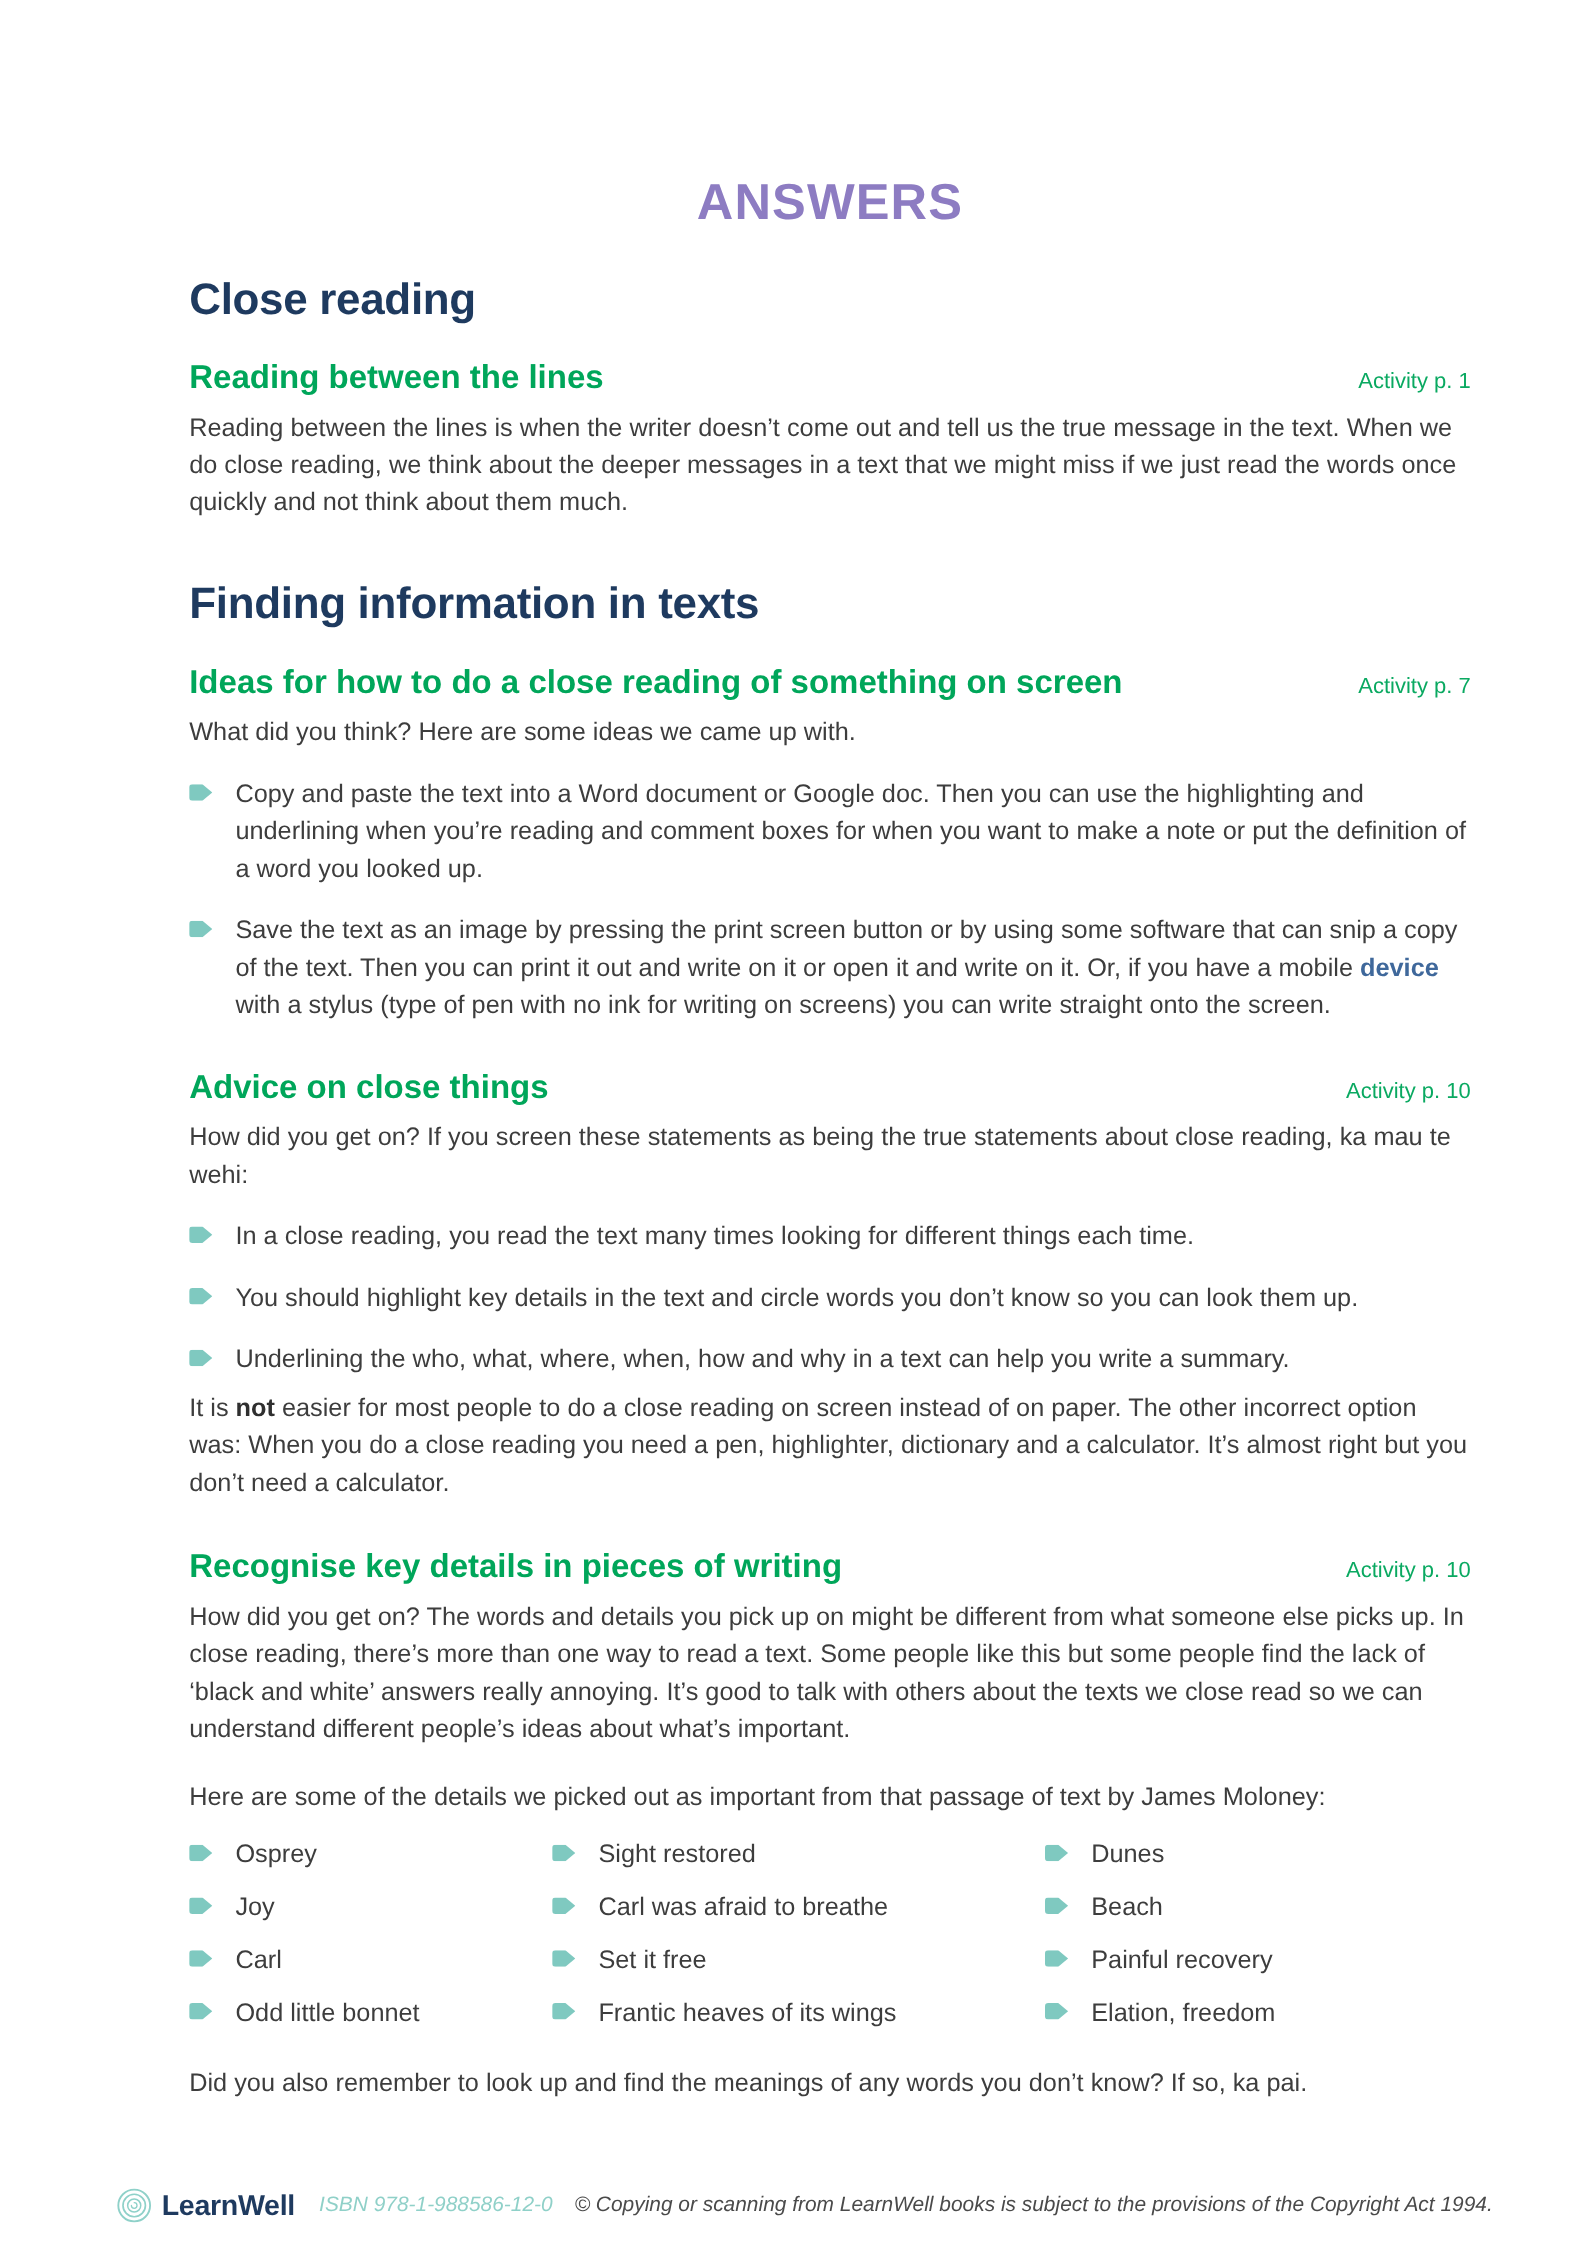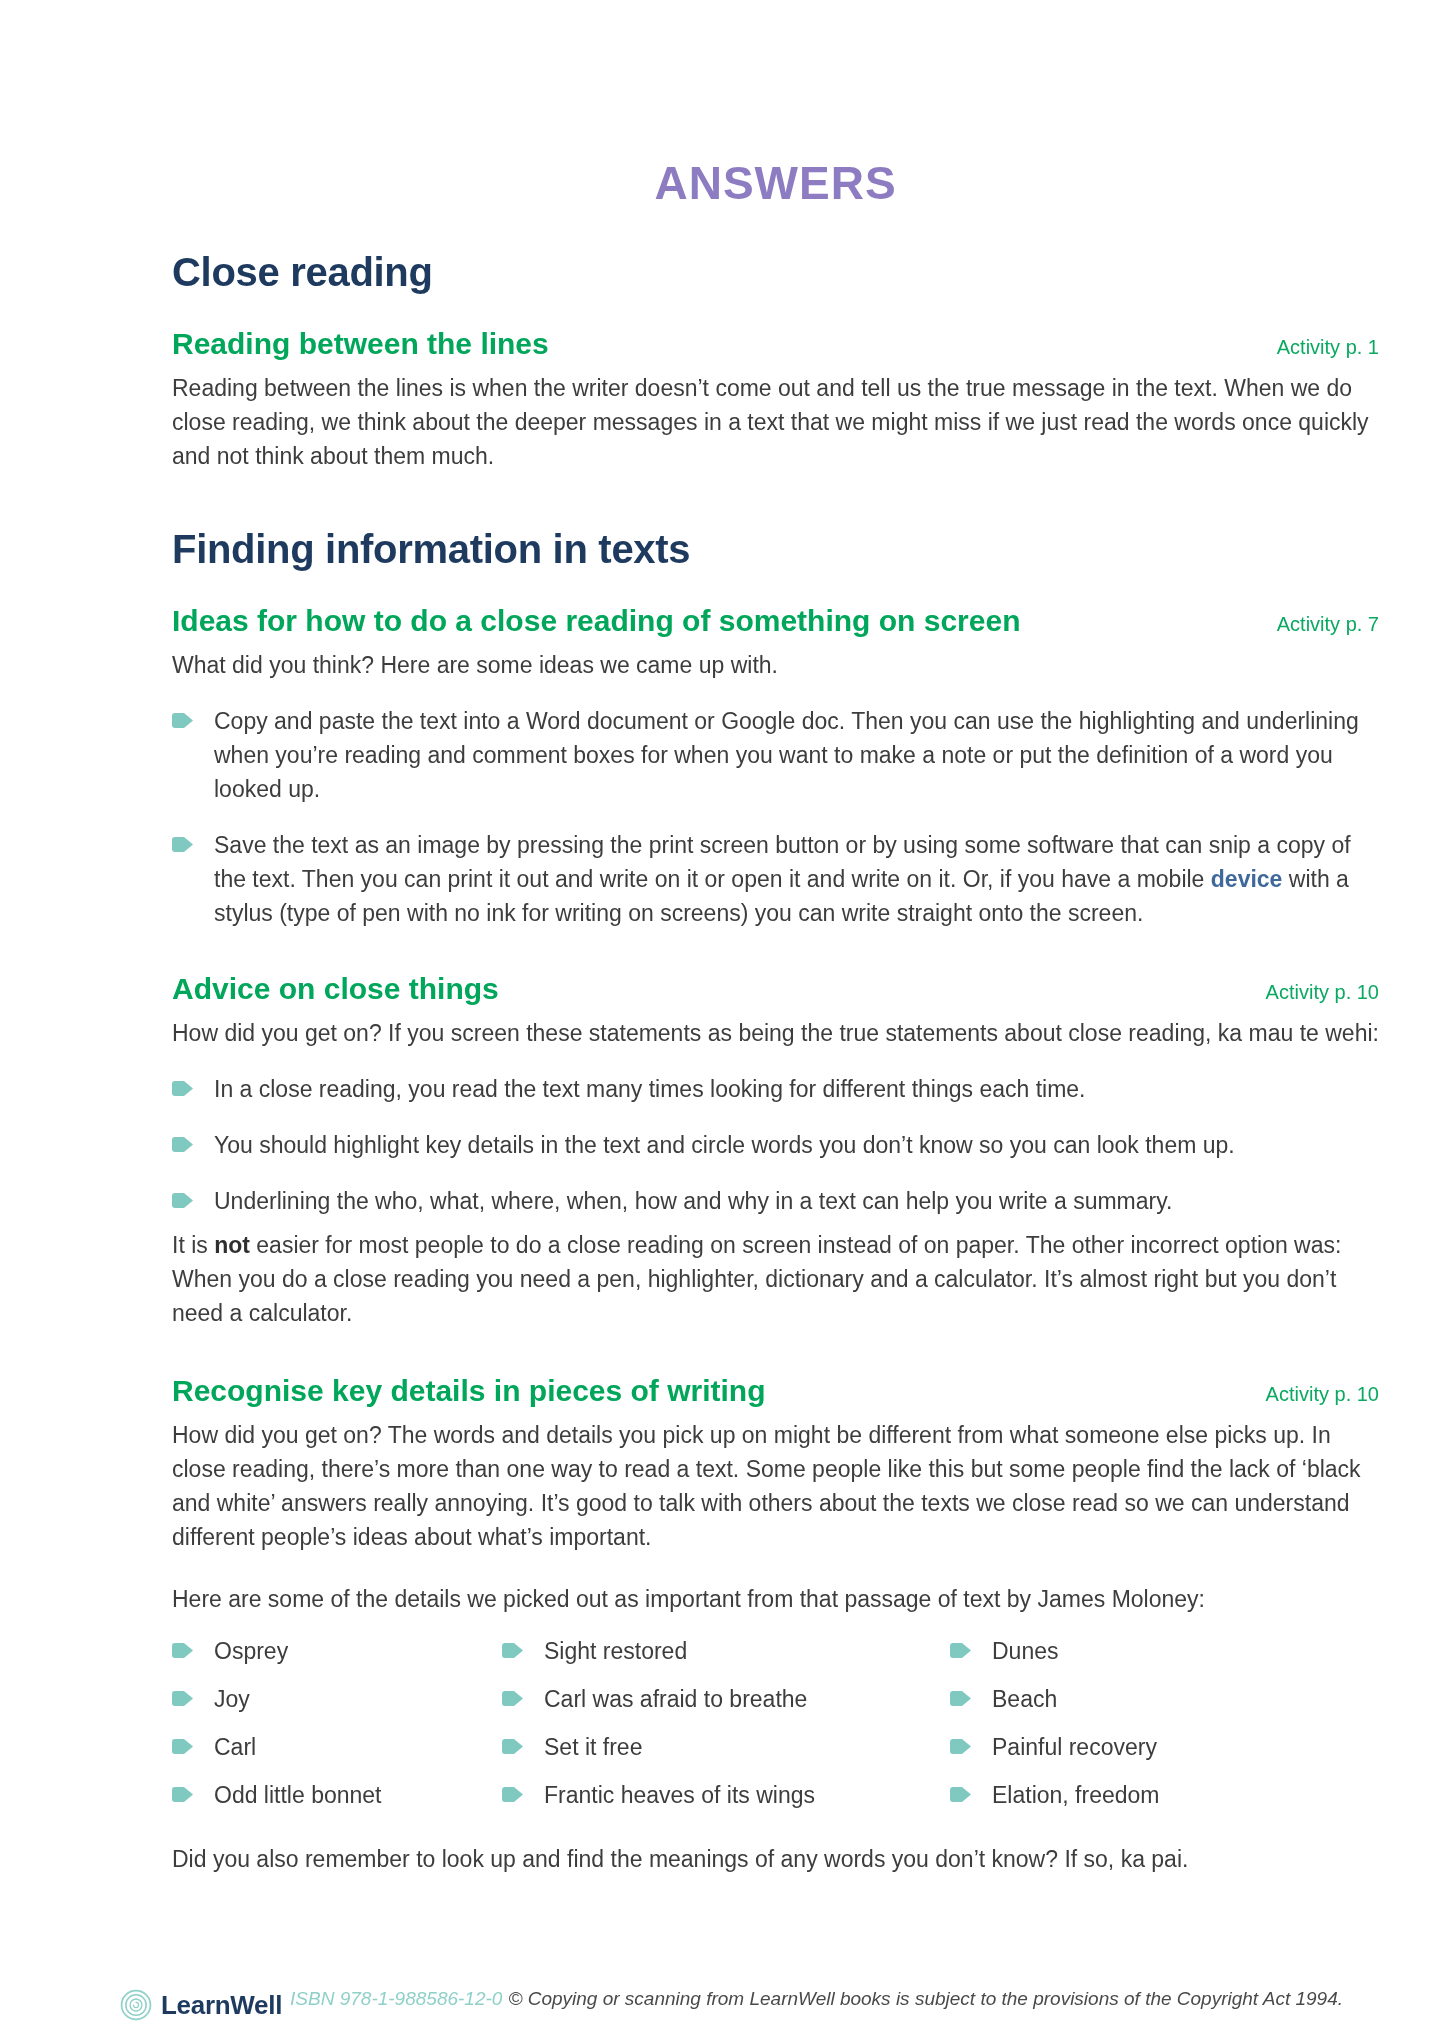--- a/index.html
+++ b/index.html
@@ -8,21 +8,21 @@
     position: relative;
     width: 1445px;
     height: 2044px;
     margin: 0 auto;
     background: #ffffff;
     font-family: "Liberation Sans", "DejaVu Sans", sans-serif;
     color: #3d3d3d;
     overflow: hidden;
   }
   .content {
-    padding: 156px 66px 0 172px;
+    padding: 156px 108px 0 172px;
   }
   .answers-title {
     text-align: center;
     font-size: 46px;
     font-weight: 800;
     letter-spacing: 1px;
     color: #8d7cc2;
   }
   h1.section-heading {
     font-size: 40px;
@@ -79,21 +79,23 @@
     row-gap: 14px;
     margin-top: 18px;
   }
   .details-grid .bullet { margin-top: 0; }
   .footer {
     position: absolute;
     left: 0;
     right: 0;
     bottom: 22px;
     display: flex;
+    align-items: center;
     justify-content: center;
+    gap: 14px;
     margin-left: 17px;
   }
   .brand {
     display: flex;
     align-items: center;
     gap: 8px;
   }
   .brand-name {
     font-size: 26px;
     font-weight: 600;

